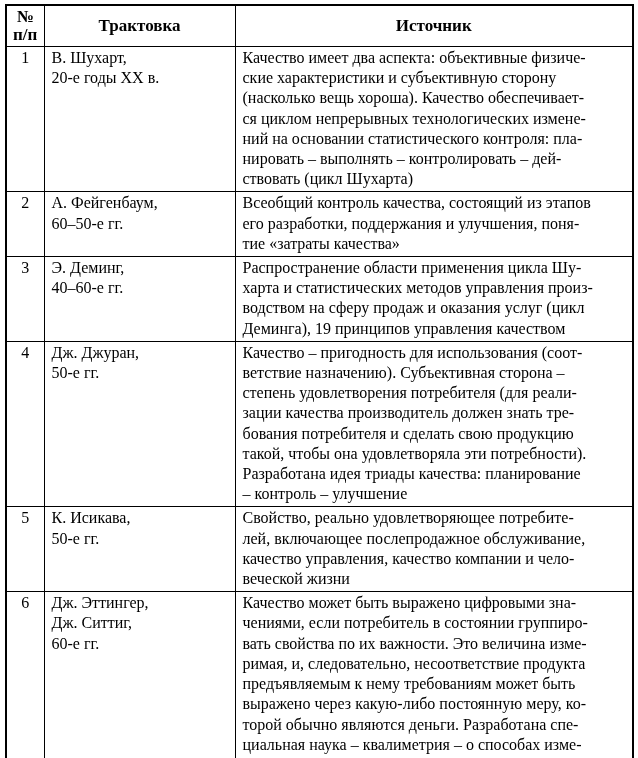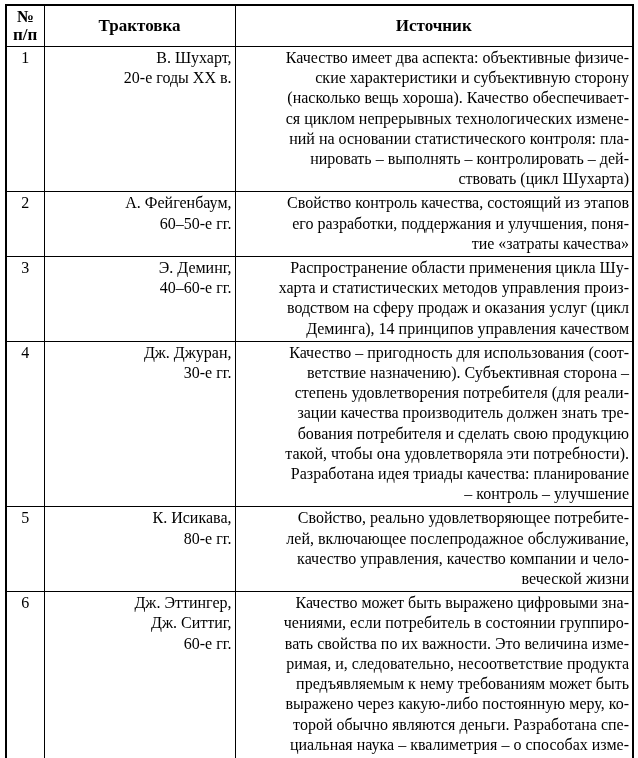--- a/index.html
+++ b/index.html
@@ -21,21 +21,20 @@
     margin: 4px 5px 0 5px;
     border: 2px solid #000000;
   }
   col.c-num { width: 38px; }
   col.c-src { width: 191px; }
   col.c-int { width: 398px; }
   th, td {
     border: 1px solid #000000;
     vertical-align: top;
     overflow: hidden;
-    text-align: right;
   }
   th {
     font-weight: bold;
     font-size: 17px;
     line-height: 18px;
     text-align: center;
     vertical-align: middle;
     padding: 2px 2px;
     white-space: pre;
     height: 36px;
@@ -78,50 +77,50 @@
 (насколько вещь хороша). Качество обеспечивает-
 ся циклом непрерывных технологических измене-
 ний на основании статистического контроля: пла-
 нировать – выполнять – контролировать – дей-
 ствовать (цикл Шухарта)</td>
     </tr>
     <tr>
       <td class="num">2</td>
       <td>А. Фейгенбаум,
 60–50-е гг.</td>
-      <td>Свойство контроль качества, состоящий из этапов
+      <td>Всеобщий контроль качества, состоящий из этапов
 его разработки, поддержания и улучшения, поня-
 тие «затраты качества»</td>
     </tr>
     <tr>
       <td class="num">3</td>
       <td>Э. Деминг,
 40–60-е гг.</td>
       <td>Распространение области применения цикла Шу-
 харта и статистических методов управления произ-
 водством на сферу продаж и оказания услуг (цикл
-Деминга), 14 принципов управления качеством</td>
+Деминга), 19 принципов управления качеством</td>
     </tr>
     <tr>
       <td class="num">4</td>
       <td>Дж. Джуран,
-30-е гг.</td>
+50-е гг.</td>
       <td>Качество – пригодность для использования (соот-
 ветствие назначению). Субъективная сторона –
 степень удовлетворения потребителя (для реали-
 зации качества производитель должен знать тре-
 бования потребителя и сделать свою продукцию
 такой, чтобы она удовлетворяла эти потребности).
 Разработана идея триады качества: планирование
 – контроль – улучшение</td>
     </tr>
     <tr>
       <td class="num">5</td>
       <td>К. Исикава,
-80-е гг.</td>
+50-е гг.</td>
       <td>Свойство, реально удовлетворяющее потребите-
 лей, включающее послепродажное обслуживание,
 качество управления, качество компании и чело-
 веческой жизни</td>
     </tr>
     <tr>
       <td class="num">6</td>
       <td>Дж. Эттингер,
 Дж. Ситтиг,
 60-е гг.</td>

